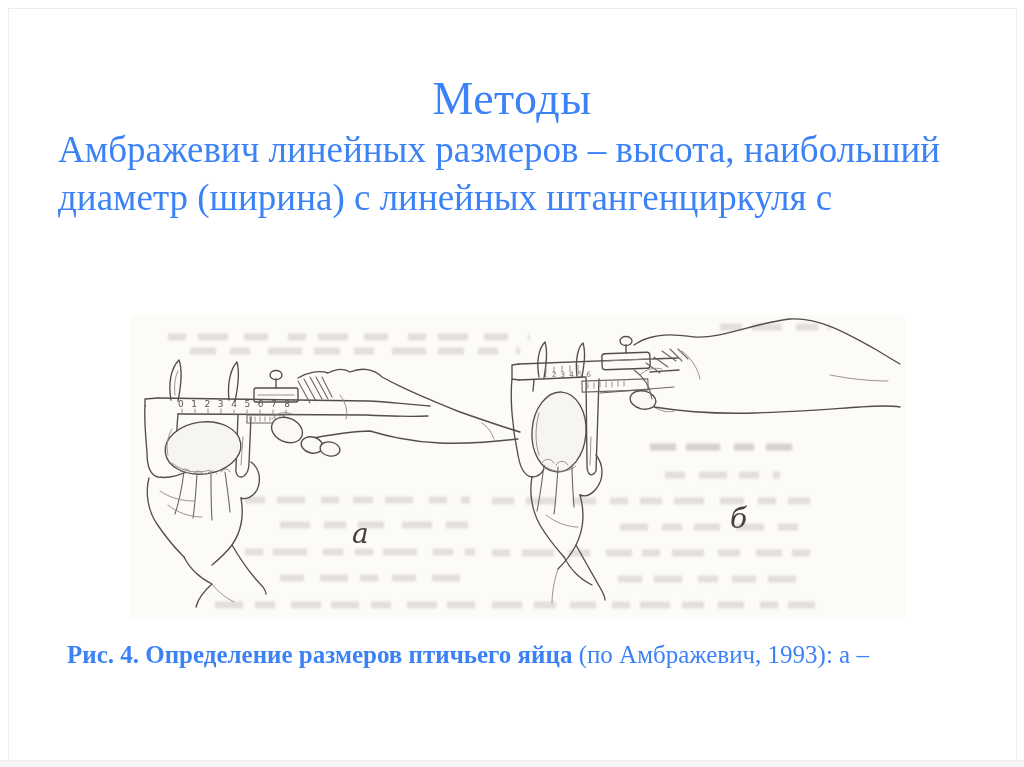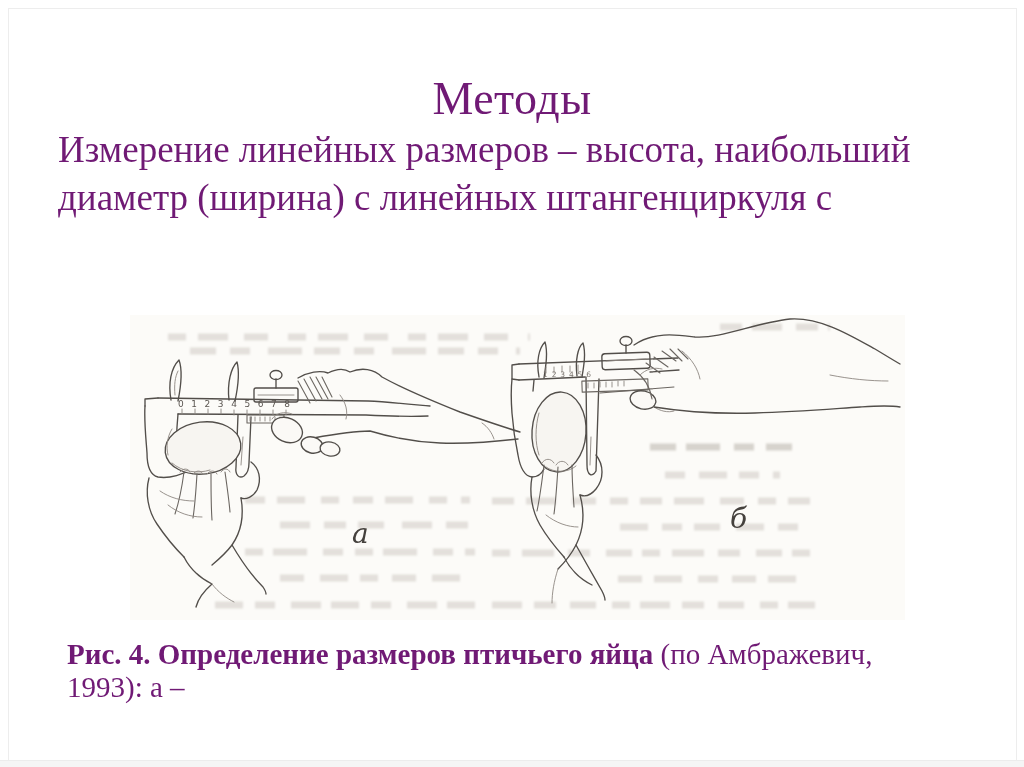--- a/index.html
+++ b/index.html
@@ -1,28 +1,28 @@
 <!DOCTYPE html>
 <html><head>
 <meta charset="utf-8">
 <style>
   html,body{margin:0;padding:0;background:#ffffff;}
   .slide{position:relative;width:1024px;height:767px;background:#ffffff;overflow:hidden;
-         font-family:"Liberation Serif", serif;color:#701a75;}
+         font-family:"Liberation Serif", serif;color:#3b82f6;}
   .frame-top{position:absolute;left:8px;right:7px;top:8px;height:1px;background:#ededed;}
   .frame-left{position:absolute;left:8px;top:8px;bottom:7px;width:1px;background:#ededed;}
   .frame-right{position:absolute;right:7px;top:8px;bottom:7px;width:1px;background:#ededed;}
   .bottom-strip{position:absolute;left:0;right:0;bottom:0;height:6px;background:#f5f5f5;border-top:1px solid #ececec;}
   .title{position:absolute;top:40px;left:0;width:100%;text-align:center;
          font-size:46px;line-height:56px;font-weight:400;letter-spacing:0.5px;}
   .body-text{position:absolute;top:126px;left:58px;right:30px;}
   .body-line{font-size:37px;line-height:48px;white-space:nowrap;}
   .scan{position:absolute;left:130px;top:315px;width:775px;height:305px;background:#fcfbf8;margin:0;}
   .scan svg{display:block;}
-  .caption{position:absolute;left:67px;top:638px;width:870px;font-size:29px;line-height:33px;}
+  .caption{position:absolute;left:67px;top:638px;width:870px;font-size:25px;line-height:33px;}
   .caption .cap-bold{font-weight:700;}
   
   .pen{stroke:#524e4a;stroke-width:1.35;fill:none;stroke-linecap:round;stroke-linejoin:round;}
   .pen-lt{stroke:#8d8781;stroke-width:0.9;fill:none;stroke-linecap:round;stroke-linejoin:round;}
   .pen-md{stroke:#6b6661;stroke-width:1.1;fill:none;stroke-linecap:round;stroke-linejoin:round;}
   .fill-egg{fill:#f7f5f1;}
   .fill-skin{fill:#fbf9f6;}
   .scale-text{font-family:"DejaVu Sans", sans-serif;font-size:9px;fill:#5a5550;}
   .scale-text-b{font-family:"DejaVu Sans", sans-serif;font-size:7.5px;fill:#7b756f;}
   .fig-label{font-family:"DejaVu Serif", serif;font-style:italic;font-size:28px;fill:#45413d;}
@@ -33,21 +33,21 @@
 <body>
 
 <div class="slide">
   <div class="frame-top"></div>
   <div class="frame-left"></div>
   <div class="frame-right"></div>
 
   <h1 class="title">Методы</h1>
 
   <div class="body-text">
-    <div class="body-line">Измерение линейных размеров – высота, наибольший</div>
+    <div class="body-line">Амбражевич линейных размеров – высота, наибольший</div>
     <div class="body-line">диаметр (ширина) с линейных штангенциркуля с</div>
   </div>
 
   <figure class="scan">
     <svg width="775" height="305" viewBox="0 0 775 305">
       <defs>
         <filter id="blur" x="-10%" y="-10%" width="120%" height="120%">
           <feGaussianBlur stdDeviation="1.2"></feGaussianBlur>
         </filter>
       </defs>

